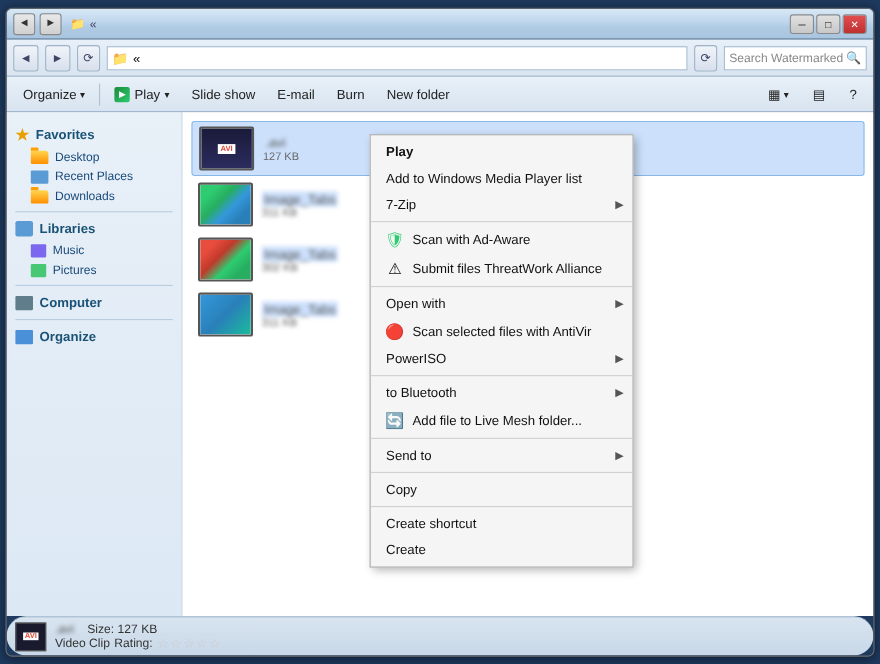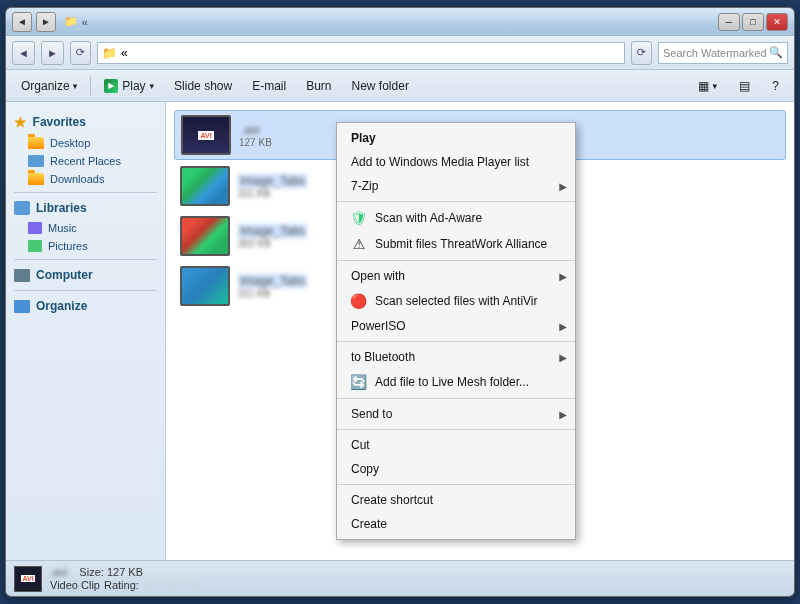--- a/index.html
+++ b/index.html
@@ -355,20 +355,21 @@
 
     
     .status-bar {
       background: linear-gradient(180deg, #d8e4f0, #c8d8e8);
       height: 36px;
       display: flex;
       align-items: center;
       padding: 0 8px;
       gap: 8px;
       border-top: 1px solid #b0c4d8;
+      border-radius: 18px;
     }
 
     .status-thumb {
       width: 28px;
       height: 26px;
       background: #1a1a2e;
       border: 1px solid #555;
       display: flex;
       align-items: center;
       justify-content: center;
@@ -584,21 +585,20 @@
         <div class="ctx-item">
           <span class="ctx-icon" style="color:#1a8a3a;font-size:14px;">🔄</span>
           <span>Add file to Live Mesh folder...</span>
         </div>
         <div class="ctx-separator"></div>
         <div class="ctx-item">
           <span>Send to</span>
           <span class="arrow">▶</span>
         </div>
         <div class="ctx-separator"></div>
-        <div class="ctx-item">Cut</div>
         <div class="ctx-item">Copy</div>
         <div class="ctx-separator"></div>
         <div class="ctx-item">Create shortcut</div>
         <div class="ctx-item">Create</div>
 
       </div>
 
     </div>
   </div>
 

